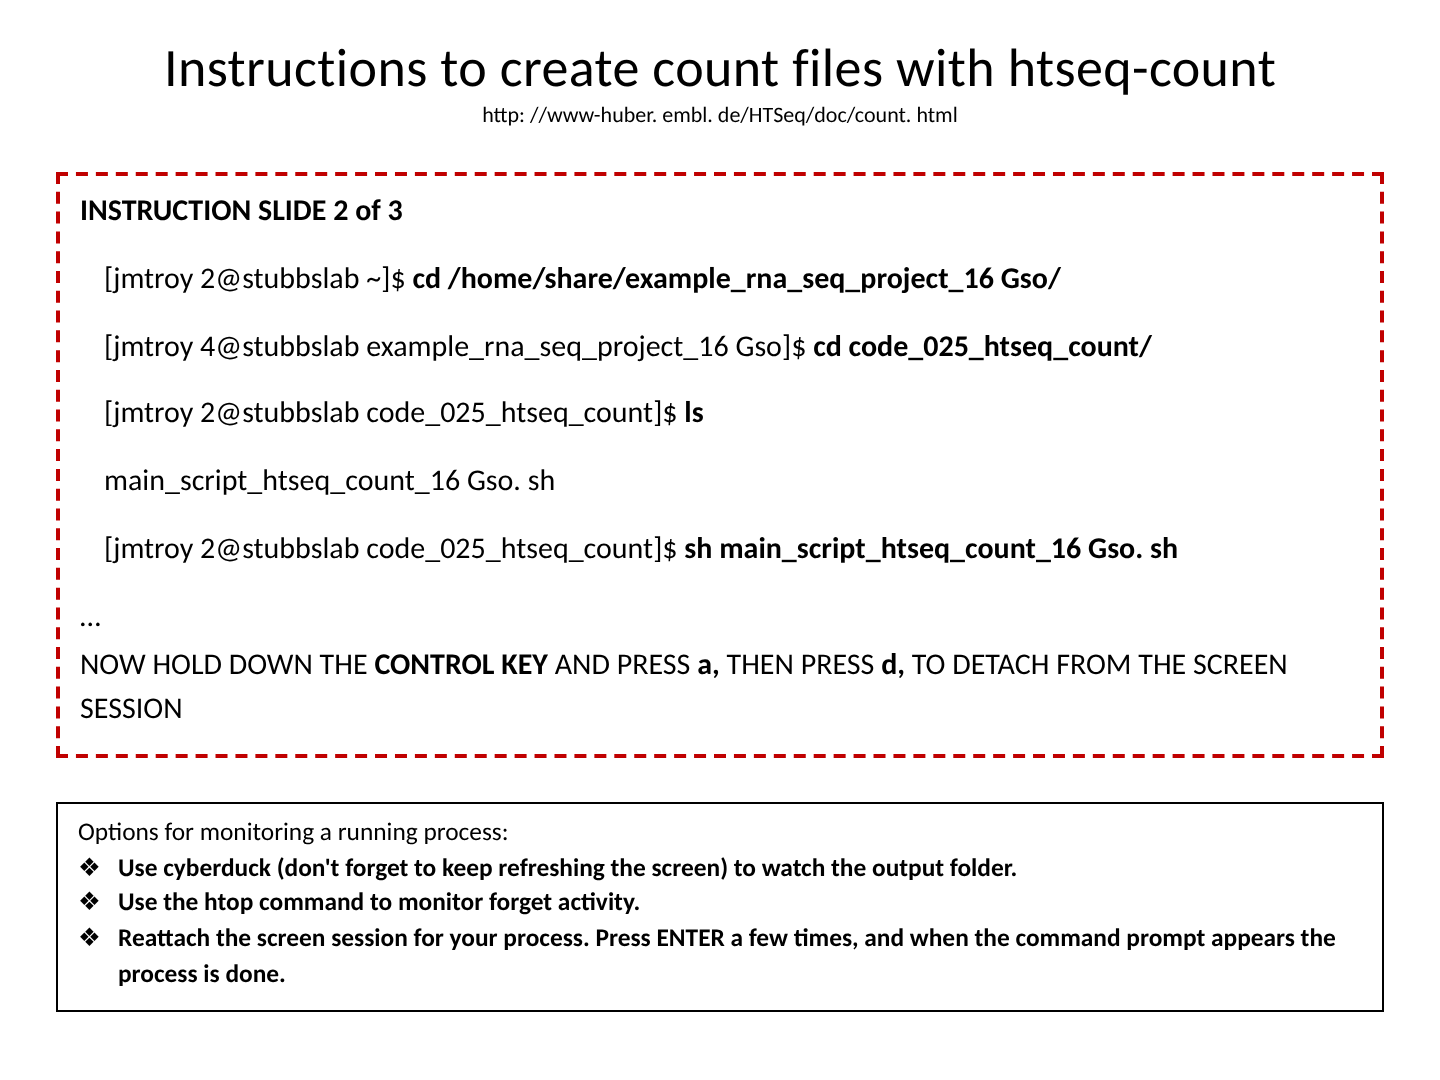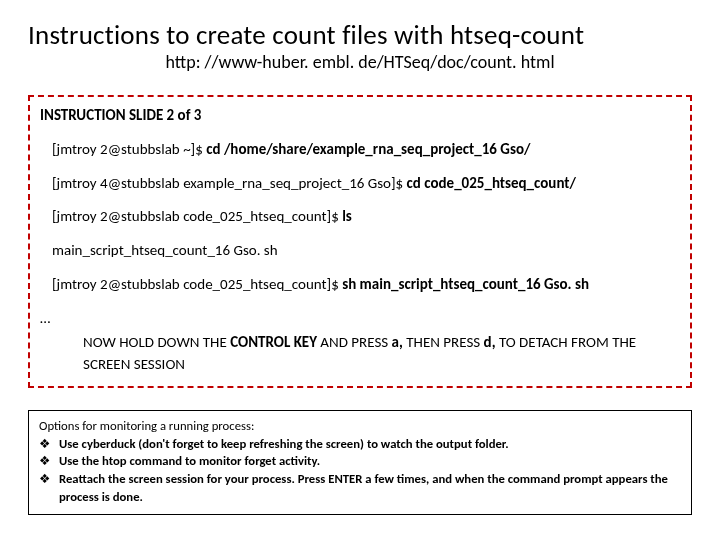--- a/index.html
+++ b/index.html
@@ -6,44 +6,45 @@
   body {
     width: 720px;
     height: 540px;
     background: #fff;
     font-family: Calibri, Arial, sans-serif;
     color: #000;
     padding: 18px 28px 0 28px;
   }
   .title {
     font-size: 27px;
+    text-align: center;
     font-weight: 400;
     letter-spacing: 0.2px;
   }
   .subtitle {
-    font-size: 18px;
+    font-size: 11px;
     text-align: center;
     margin-top: 0px;
     margin-bottom: 22px;
   }
   .dashed-box {
     border: 2px dashed #c00000;
     padding: 8px 10px 10px 10px;
     font-size: 15px;
     line-height: 1.45;
     margin-bottom: 22px;
   }
   .dashed-box .slide-label {
     font-weight: 700;
     margin-bottom: 12px;
   }
   .dashed-box .term-line { margin: 12px; }
   .bold { font-weight: 700; }
   .ellips { margin-top: 2px; }
-  .detach-line { margin-top: 3px; margin-left: 43px; }
+  .detach-line { margin-top: 3px; }
   .solid-box {
     border: 1.5px solid #000;
     padding: 6px 10px 8px 10px;
     font-size: 12.7px;
     line-height: 1.4;
   }
   .solid-box .hdr { font-weight: 400; }
   .bul { display: flex; }
   .bul .mark { width: 20px; flex: 0 0 20px; }
   .bul .txt { flex: 1; font-weight: 700; }

